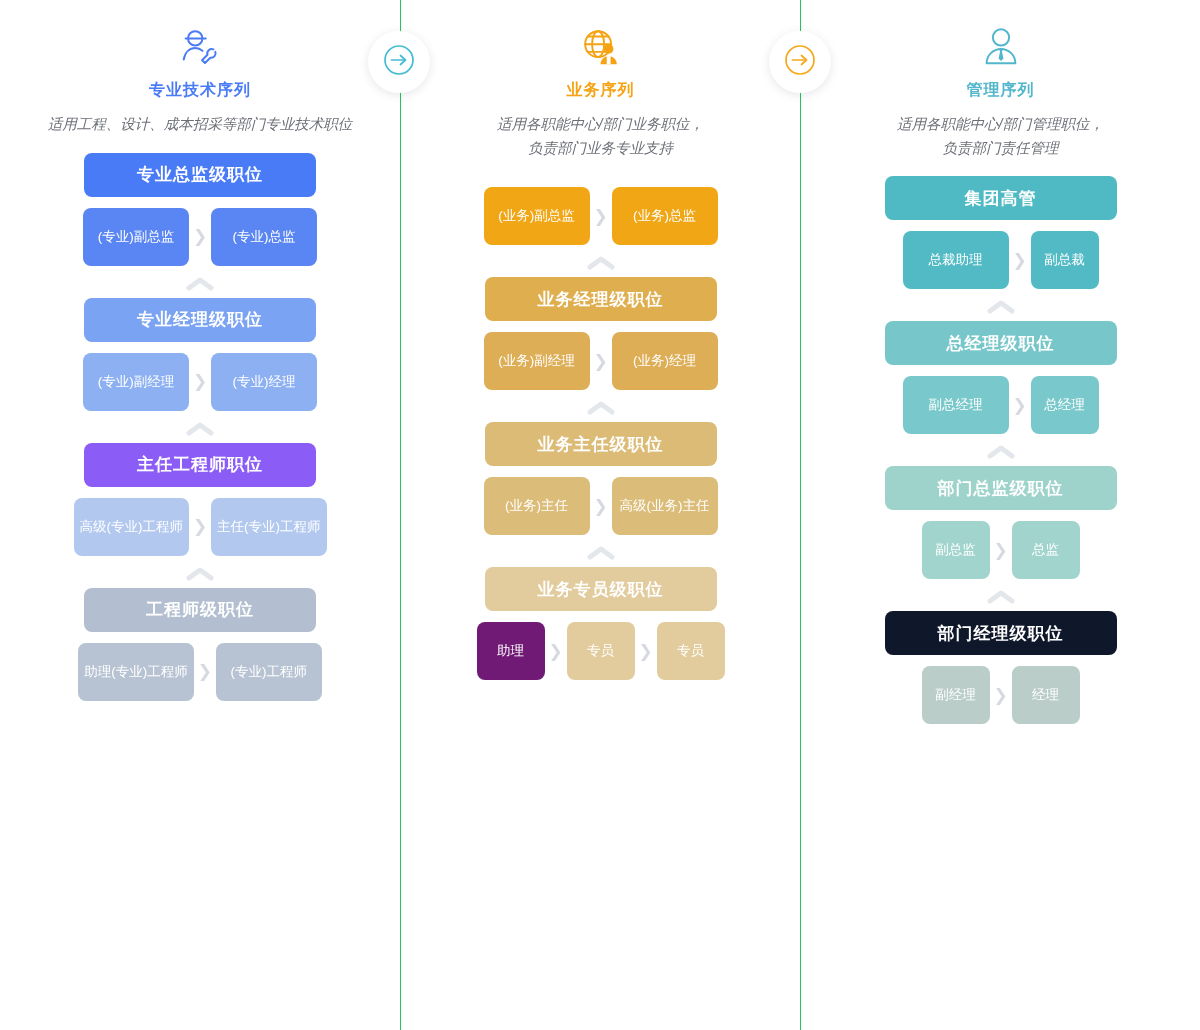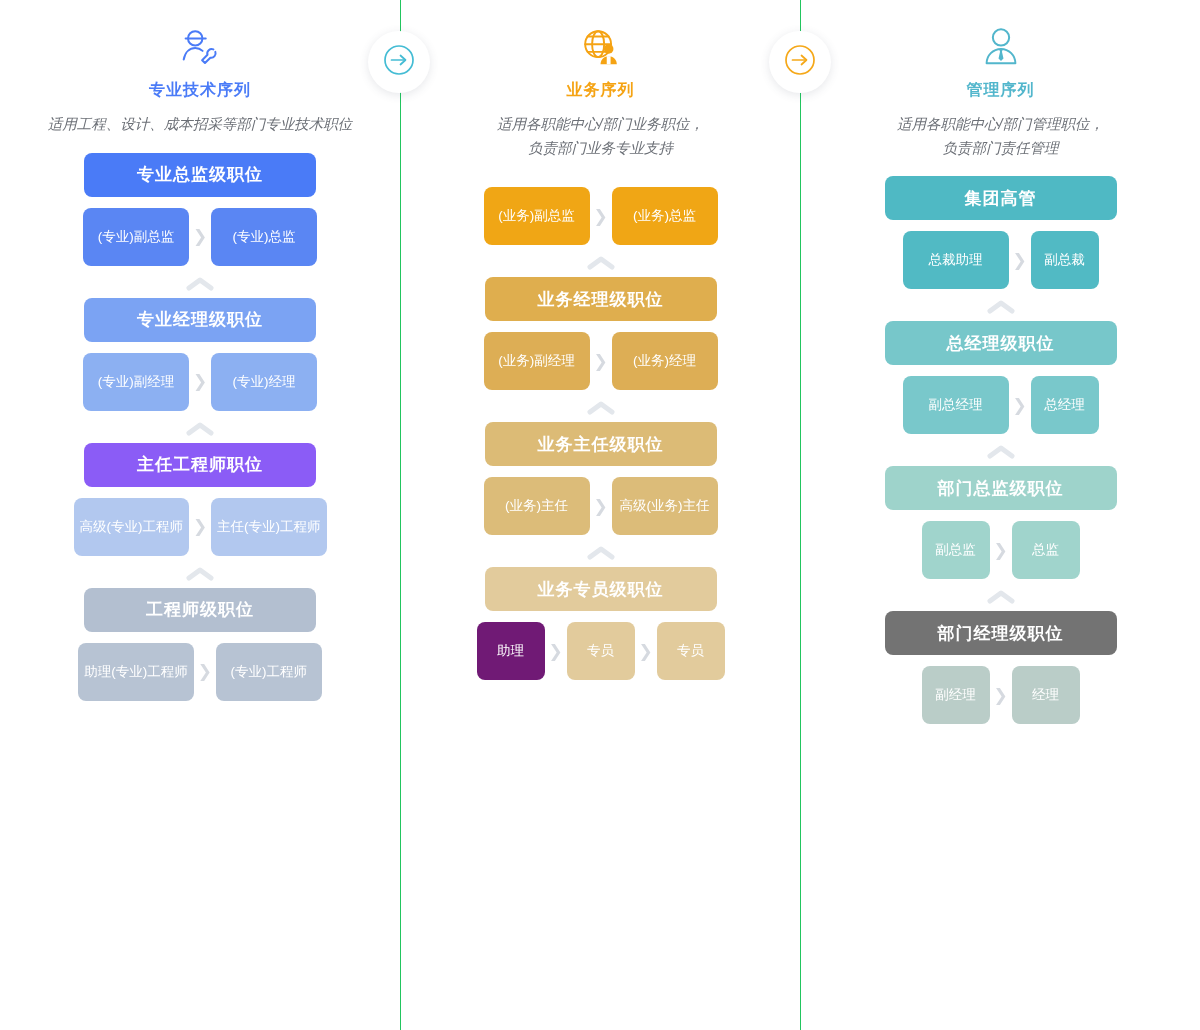--- a/index.html
+++ b/index.html
@@ -310,21 +310,21 @@
               <div>总监</div>
             </div>
           </div>
           <div class="uparrow">
             <svg width="30" height="16" viewBox="0 0 30 16" fill="none" stroke="#e3e7ec" stroke-width="5" stroke-linecap="round" stroke-linejoin="round">
               <polyline points="4,12 15,4 26,12"></polyline>
             </svg>
           </div>
         </div>
         <div class="level">
-          <div class="band" style="background:#737373">部门经理级职位</div>
+          <div class="band" style="background:#0f172a">部门经理级职位</div>
           <div class="row">
             <div class="chip narrow" style="background:#bacdc8">
               <div>副经理</div>
             </div>
             <div class="sep">❯</div>
             <div class="chip narrow" style="background:#bacdc8">
               <div>经理</div>
             </div>
           </div>
         </div>

